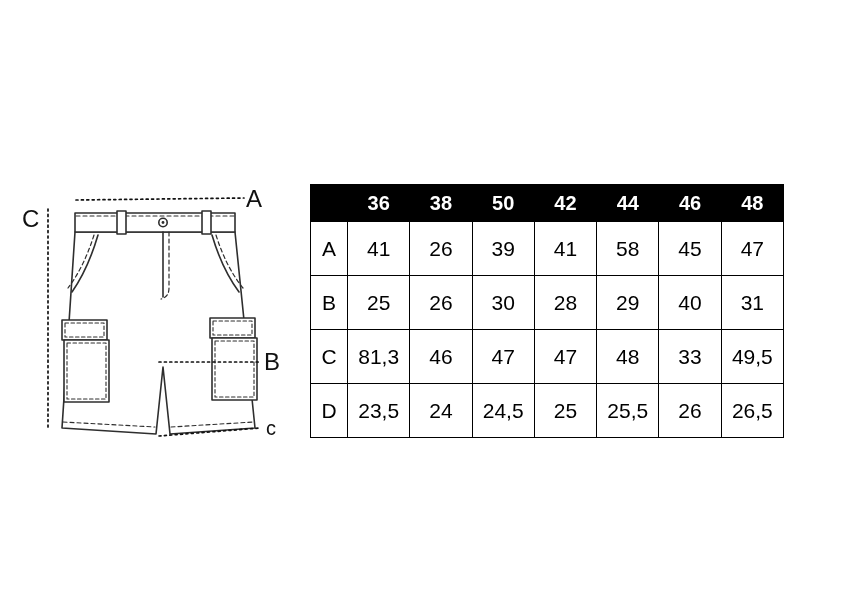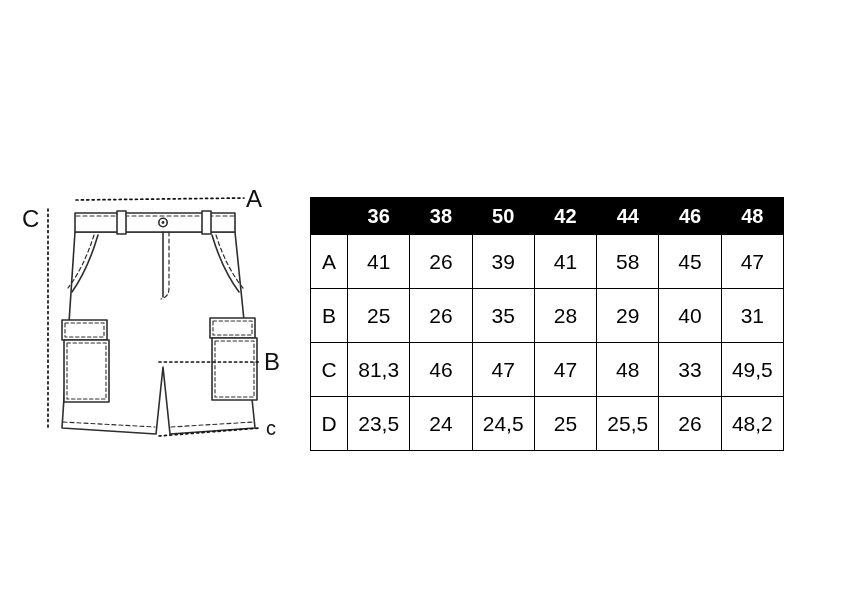--- a/index.html
+++ b/index.html
@@ -10,21 +10,21 @@
   
   .figure{position:absolute;left:18px;top:185px;width:265px;height:265px;}
   .figure svg{position:absolute;left:0;top:0;width:265px;height:265px;}
   .m-label{
     position:absolute;color:#111;font-size:24px;line-height:1;
     font-family:"Liberation Sans",sans-serif;
   }
   .m-label.small{font-size:20px;}
   
   .size-table{
-    position:absolute;left:310px;top:197px;width:474px;
+    position:absolute;left:310px;top:184px;width:474px;
     border-collapse:collapse;table-layout:fixed;
   }
   .size-table th{
     background:#000;color:#fff;height:36px;font-size:20px;font-weight:700;
     text-align:center;vertical-align:middle;border:1px solid #000;padding:0;
   }
   .size-table td{
     background:#fff;color:#000;height:53px;font-size:21px;font-weight:400;
     text-align:center;vertical-align:middle;border:1px solid #000;padding:0;
   }
@@ -115,21 +115,21 @@
         <td>39</td>
         <td>41</td>
         <td>58</td>
         <td>45</td>
         <td>47</td>
       </tr>
       <tr>
         <td>B</td>
         <td>25</td>
         <td>26</td>
-        <td>35</td>
+        <td>30</td>
         <td>28</td>
         <td>29</td>
         <td>40</td>
         <td>31</td>
       </tr>
       <tr>
         <td>C</td>
         <td>81,3</td>
         <td>46</td>
         <td>47</td>
@@ -139,18 +139,18 @@
         <td>49,5</td>
       </tr>
       <tr>
         <td>D</td>
         <td>23,5</td>
         <td>24</td>
         <td>24,5</td>
         <td>25</td>
         <td>25,5</td>
         <td>26</td>
-        <td>48,2</td>
+        <td>26,5</td>
       </tr>
     </tbody>
   </table>
 
 </div>
 
 </body></html>

